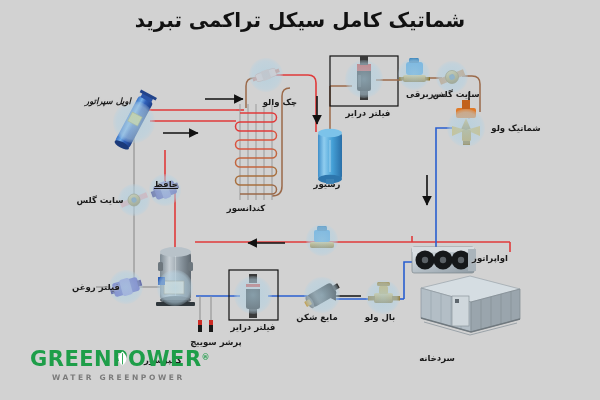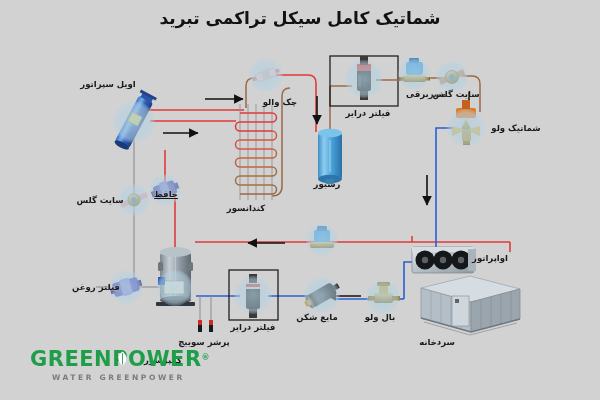--- a/index.html
+++ b/index.html
@@ -16,21 +16,21 @@
     background: #d2d2d2;
     overflow: hidden;
   }
 
   
   #title {
     position: absolute;
     top: 8px; left: 0; right: 0;
     text-align: center;
     font-family: "DejaVu Sans", sans-serif;
-    font-size: 17px;
+    font-size: 20px;
     font-weight: bold;
     color: #111111;
     letter-spacing: 0px;
     direction: rtl;
   }
 
   
   #pipes {
     position: absolute;
     top: 0; left: 0;
@@ -432,38 +432,38 @@
   <div class="node" style="left:322px;top:295px;">
       <div class="halo" style="width:36px;height:36px;"></div>
     </div>
   <div class="node" style="left:383px;top:297px;">
       <div class="halo" style="width:34px;height:34px;"></div>
     </div>
   <div class="node" style="left:322px;top:240px;">
       <div class="halo" style="width:32px;height:32px;"></div>
     </div>
 
-  <div class="lbl" style="left:108px;top:84px;">اویل سپراتور</div>
+  <div class="lbl" style="left:108px;top:101px;font-style:italic;">اویل سپراتور</div>
   <div class="lbl" style="left:246px;top:208px;">کندانسور</div>
   <div class="lbl" style="left:280px;top:94px;margin-top:8px;">چک والو</div>
   <div class="lbl" style="left:327px;top:184px;">رسیور</div>
   <div class="lbl" style="left:368px;top:113px;">فیلتر درایر</div>
   <div class="lbl" style="left:418px;top:94px;padding-left:16px;">شیربرقی</div>
   <div class="lbl" style="left:456px;top:94px;">سایت گلس</div>
   <div class="lbl" style="left:516px;top:128px;">شماتیک ولو</div>
   <div class="lbl" style="left:490px;top:258px;">اواپراتور</div>
-  <div class="lbl" style="left:437px;top:342px;">سردخانه</div>
+  <div class="lbl" style="left:437px;top:358px;">سردخانه</div>
   <div class="lbl" style="left:380px;top:317px;">بال ولو</div>
   <div class="lbl" style="left:317px;top:317px;">مایع شکن</div>
   <div class="lbl" style="left:253px;top:327px;">فیلتر درایر</div>
-  <div class="lbl" style="left:204px;top:342px;">پرشر سوییچ</div>
+  <div class="lbl" style="left:216px;top:342px;">پرشر سوییچ</div>
   <div class="lbl" style="left:163px;top:318px;margin-top:42px;">کمپرسور</div>
   <div class="lbl" style="left:96px;top:287px;">فیلتر روغن</div>
   <div class="lbl" style="left:100px;top:200px;">سایت گلس</div>
-  <div class="lbl" style="left:166px;top:194px;text-decoration:underline;">حافظ</div>
+  <div class="lbl" style="left:166px;top:184px;text-decoration:underline;">حافظ</div>
 
   <div id="logo">
     <div>
       <span class="word">GREENPOWER</span><span class="reg">®</span>
       <svg class="leaf" viewBox="0 0 13 15">
         <path d="M6.5,0.5 C9.8,3.2 11.6,6.6 9.9,10.2 C8.9,12.4 7.4,13.6 6.5,14.5 C5.6,13.6 4.1,12.4 3.1,10.2 C1.4,6.6 3.2,3.2 6.5,0.5 Z" fill="#ffffff"></path>
         <path d="M6.5,2.2 L6.5,13.4" stroke="#1e9e49" stroke-width="0.9" fill="none"></path>
       </svg>
     </div>
     <div class="tag">WATER GREENPOWER</div>

